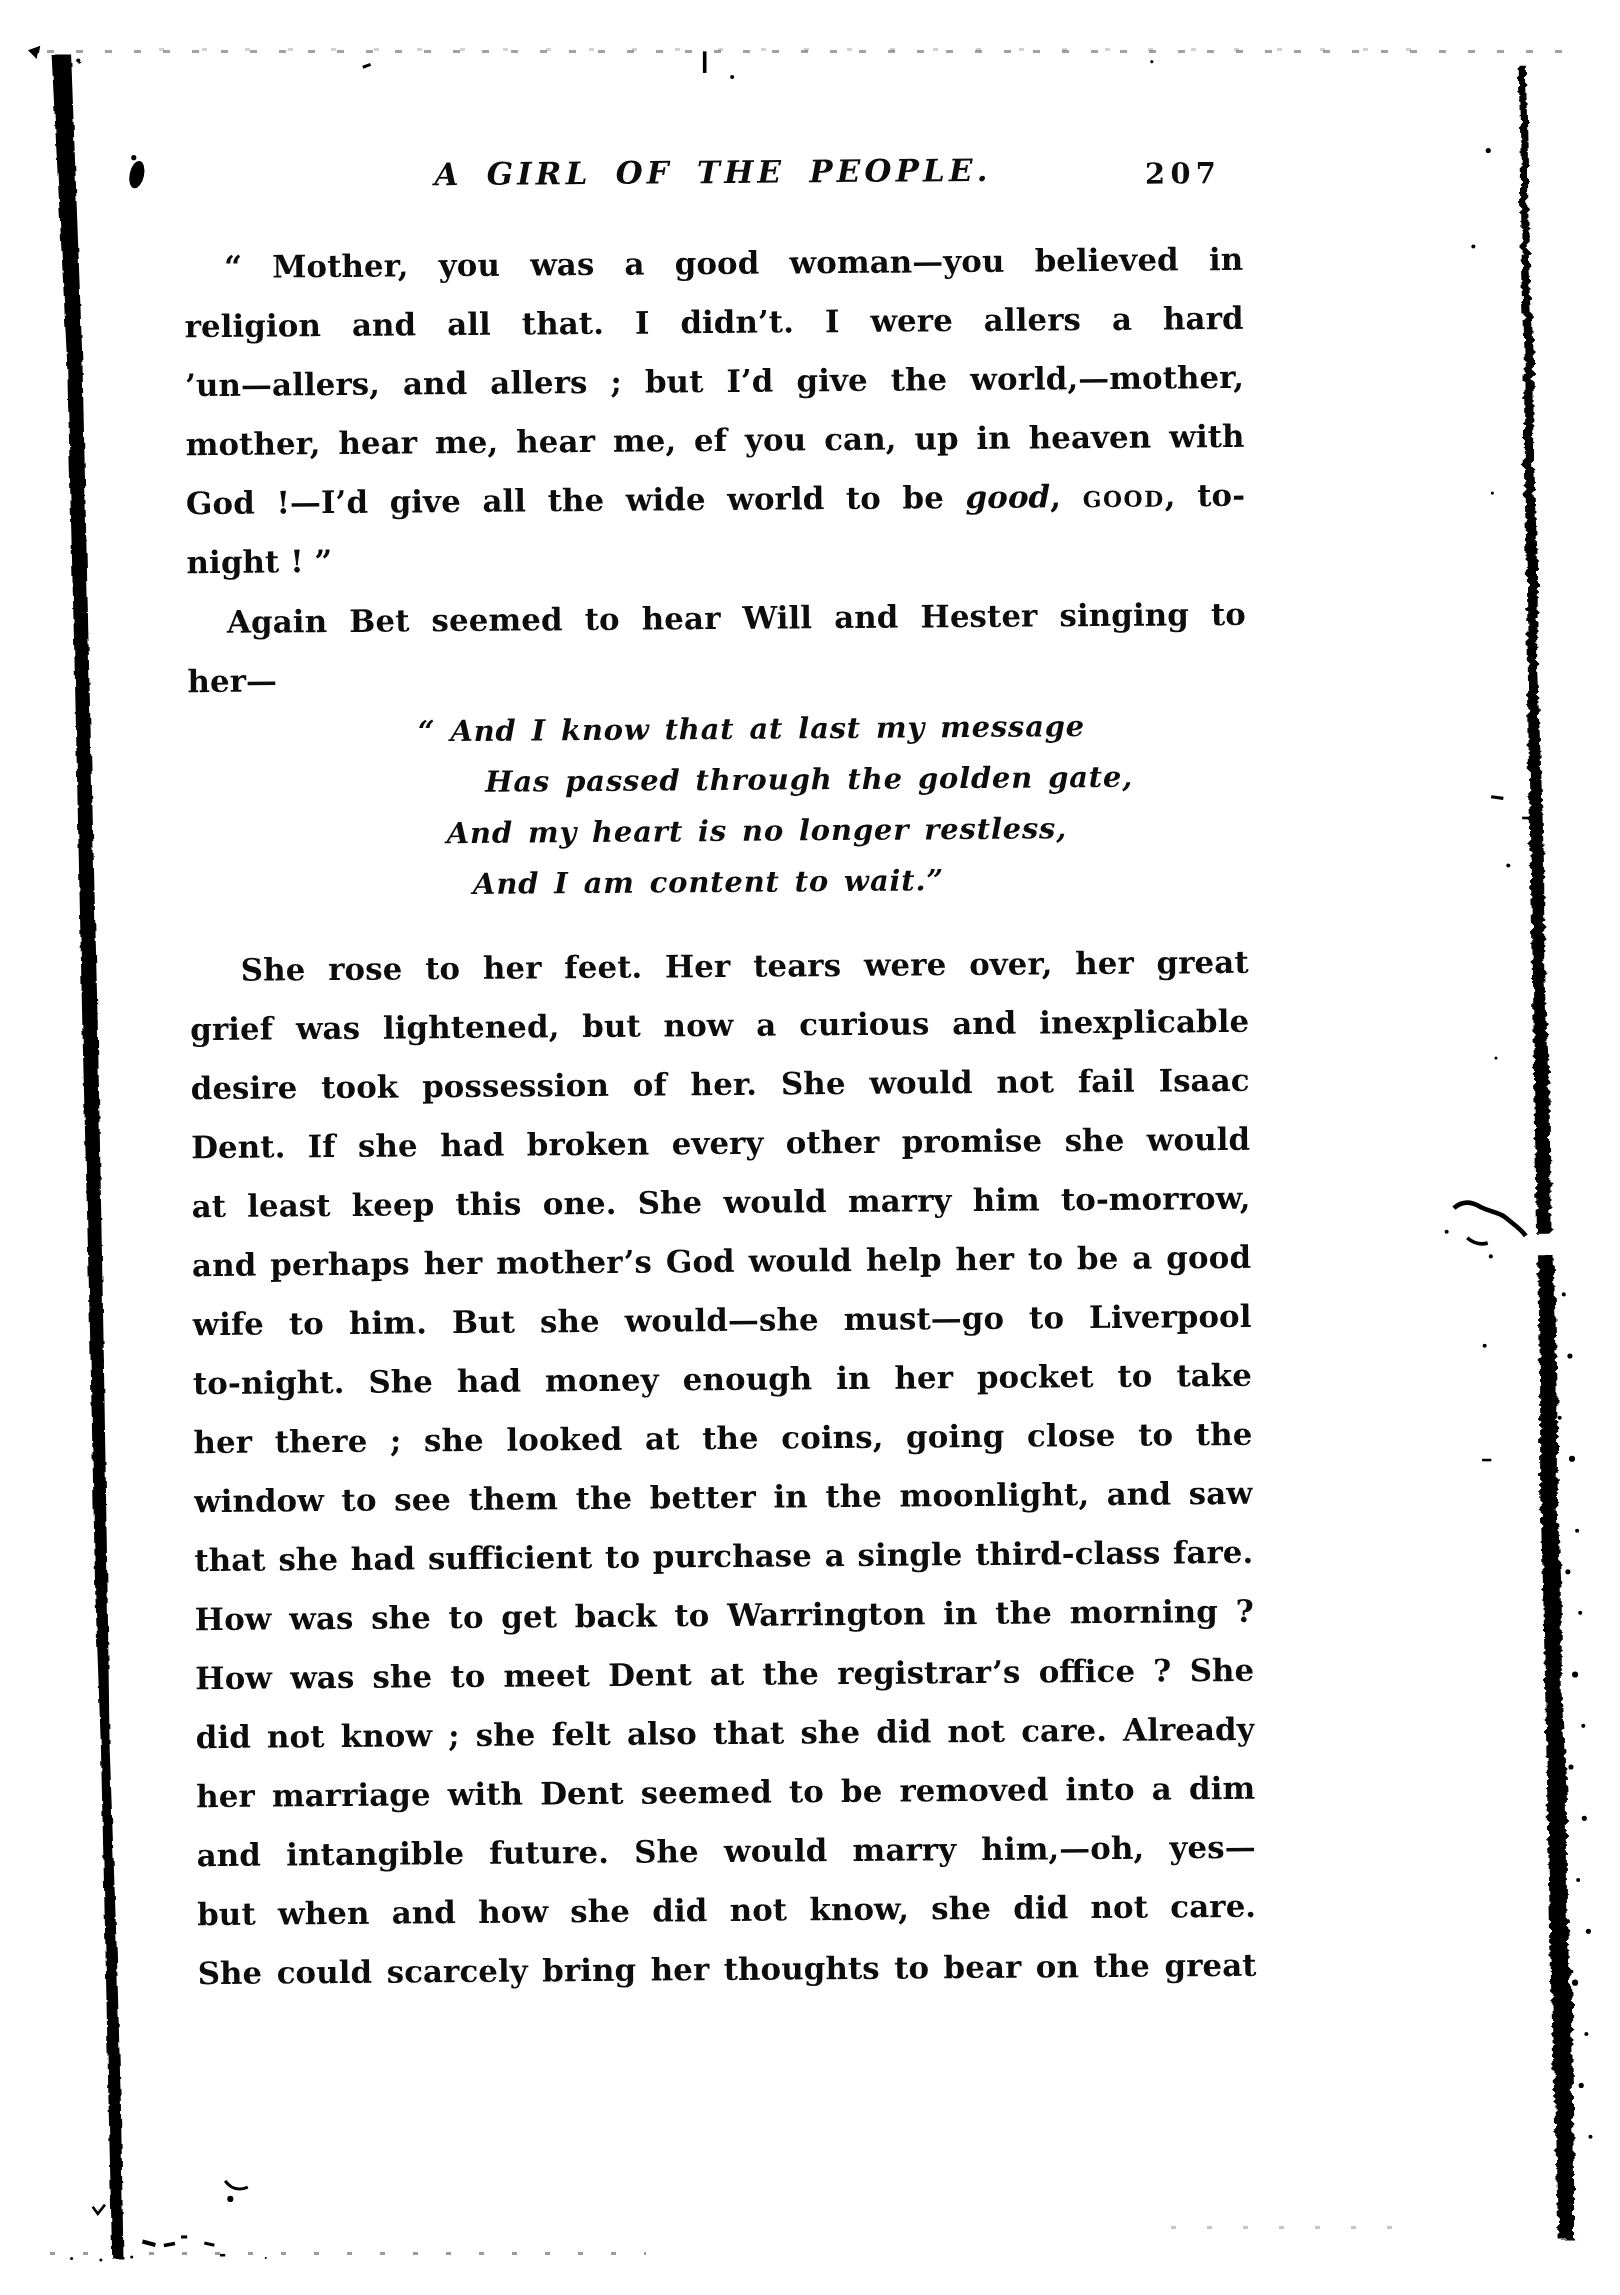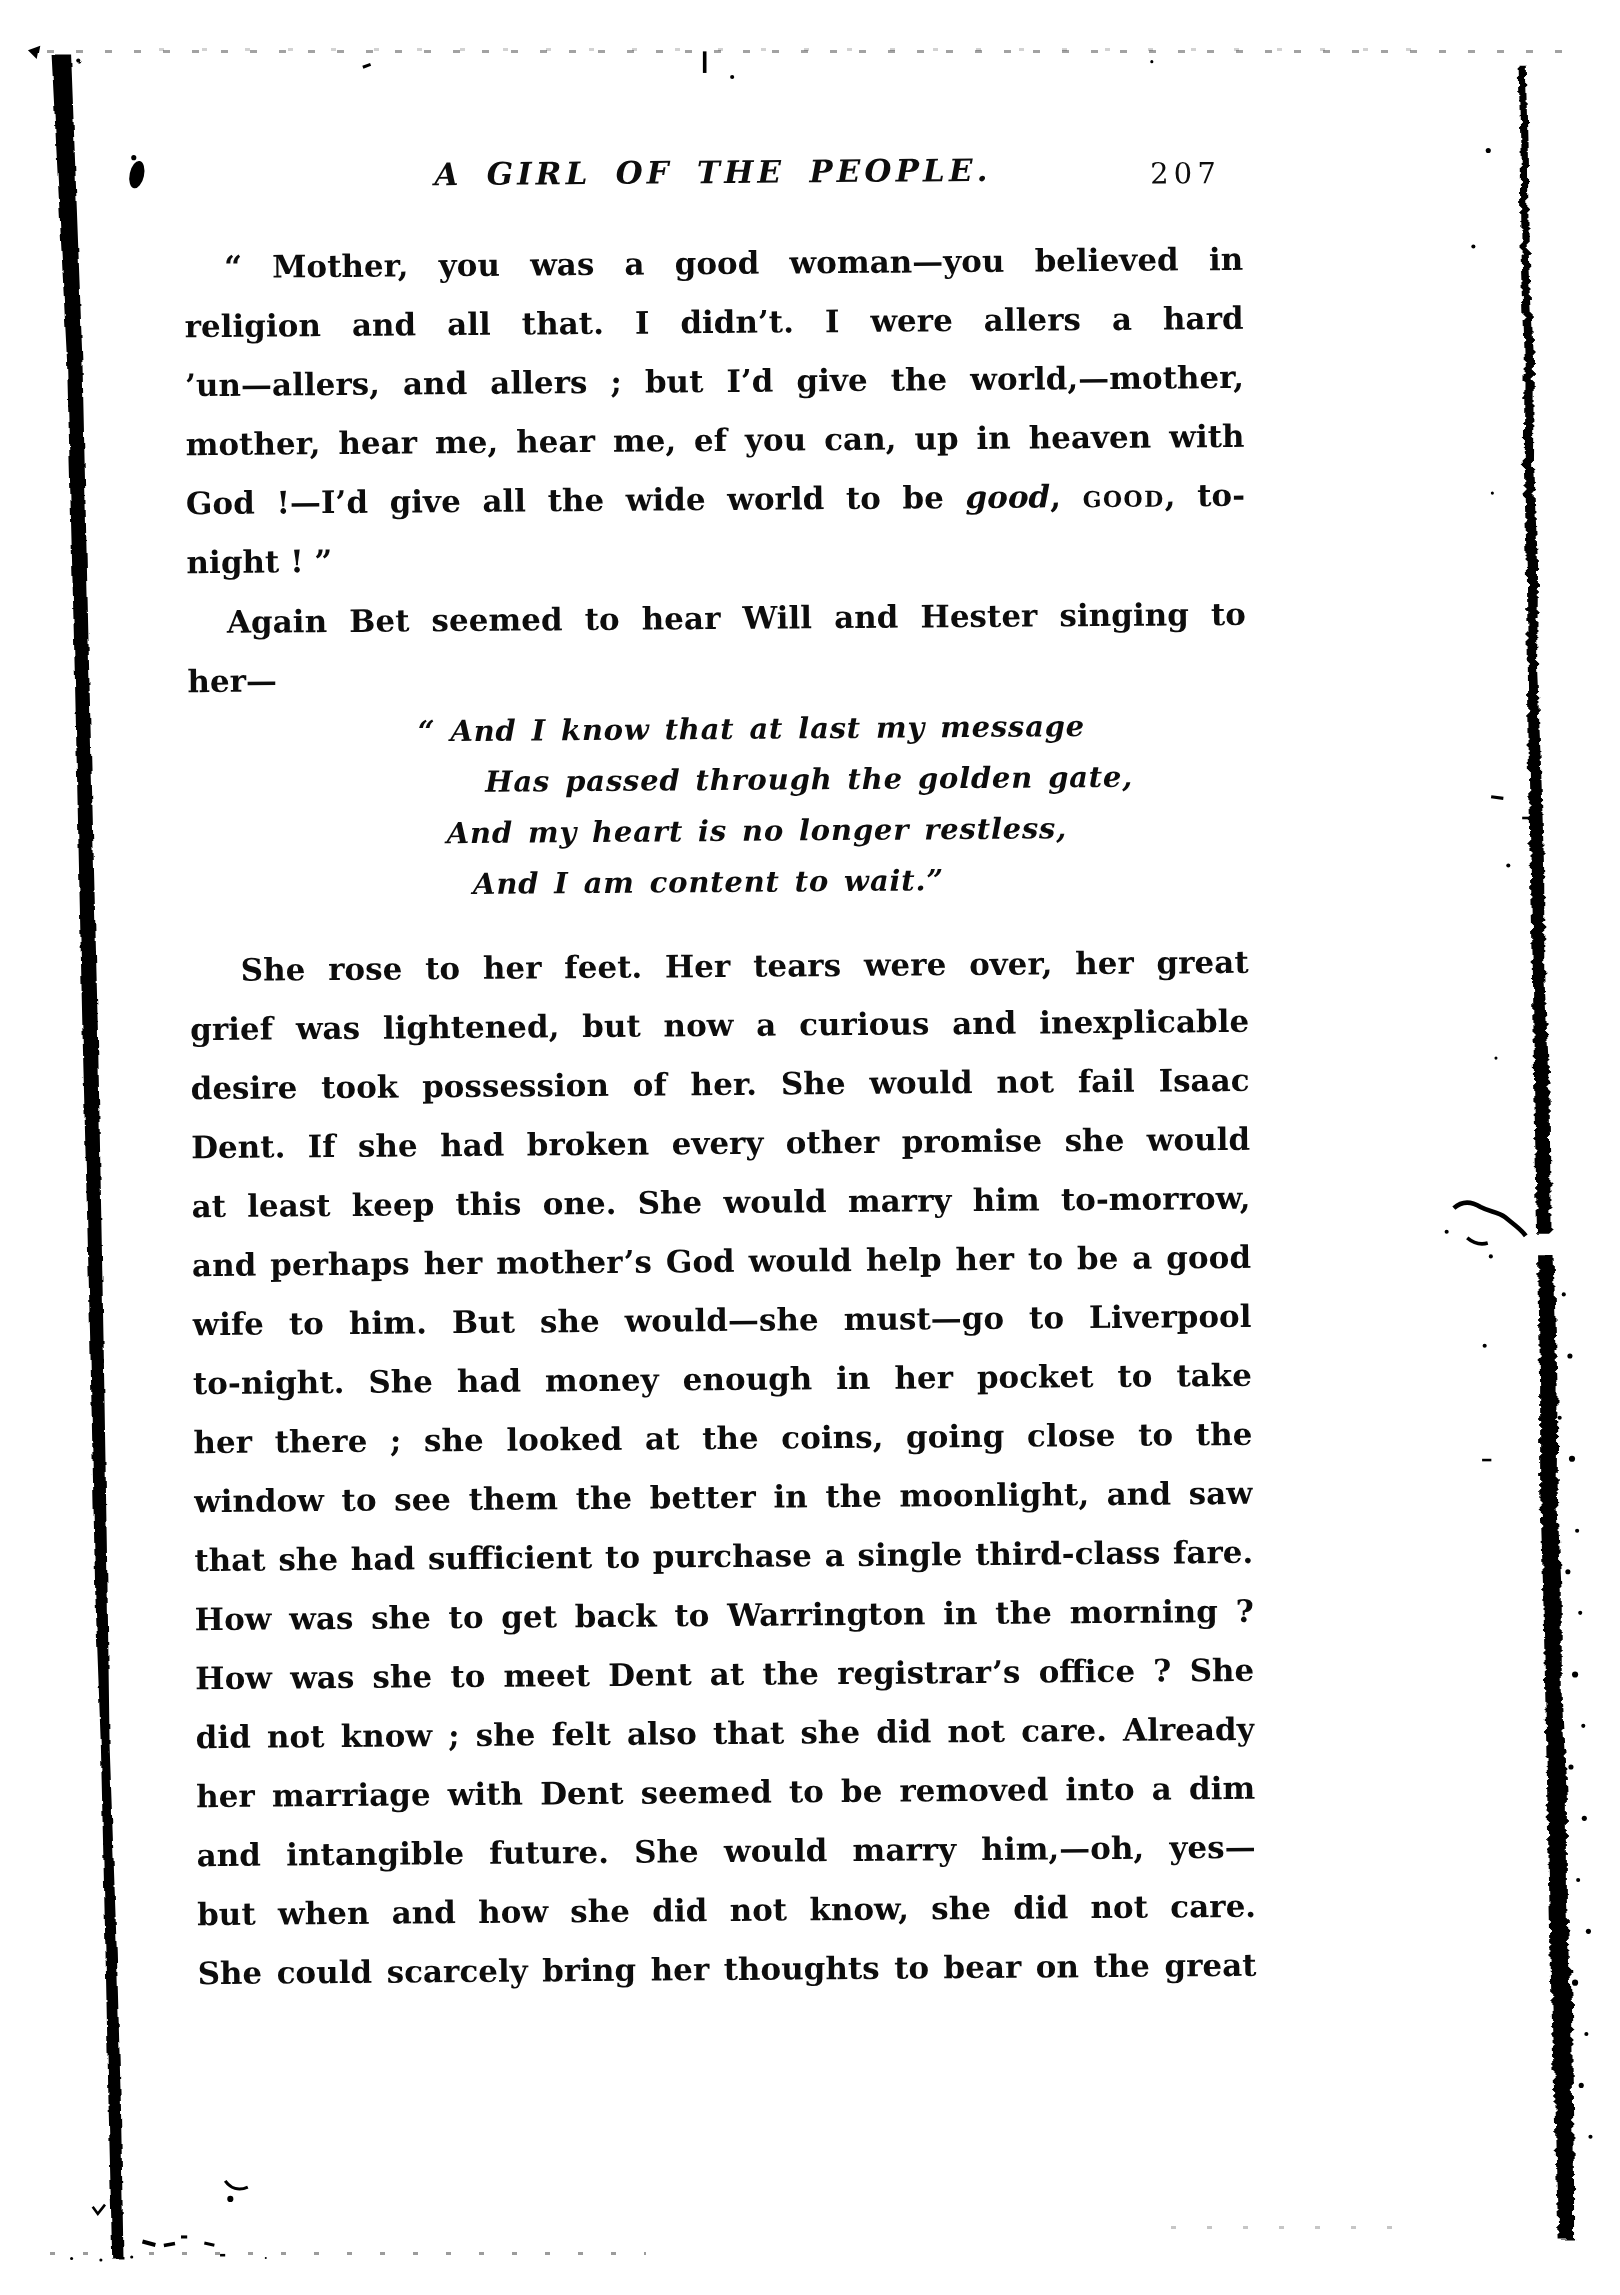--- a/index.html
+++ b/index.html
@@ -28,21 +28,21 @@
     transform-origin: 50% 45%;
   }
   .header { position: relative; height: 46px; }
   .title {
     display: block; text-align: center;
     font-style: italic; font-weight: bold; font-size: 31px; line-height: 40px;
     letter-spacing: 4.1px; word-spacing: 9.2px;
   }
   .pagenum {
     position: absolute; right: 21.6px; top: 8.2px;
-    font-weight: normal; font-size: 29px; letter-spacing: 5.1px;
+    font-weight: bold; font-size: 29px; letter-spacing: 5.1px;
   }
   .para, .verse-block { position: absolute; left: 0; width: 1059px; }
   .p1 { top: 82px; }
   .p2 { top: 437px; }
   .verse-block { top: 553px; }
   .p3 { top: 785px; }
 
   .line {
     font-size: 31px; font-weight: bold;
     height: 59px; line-height: 58px;

